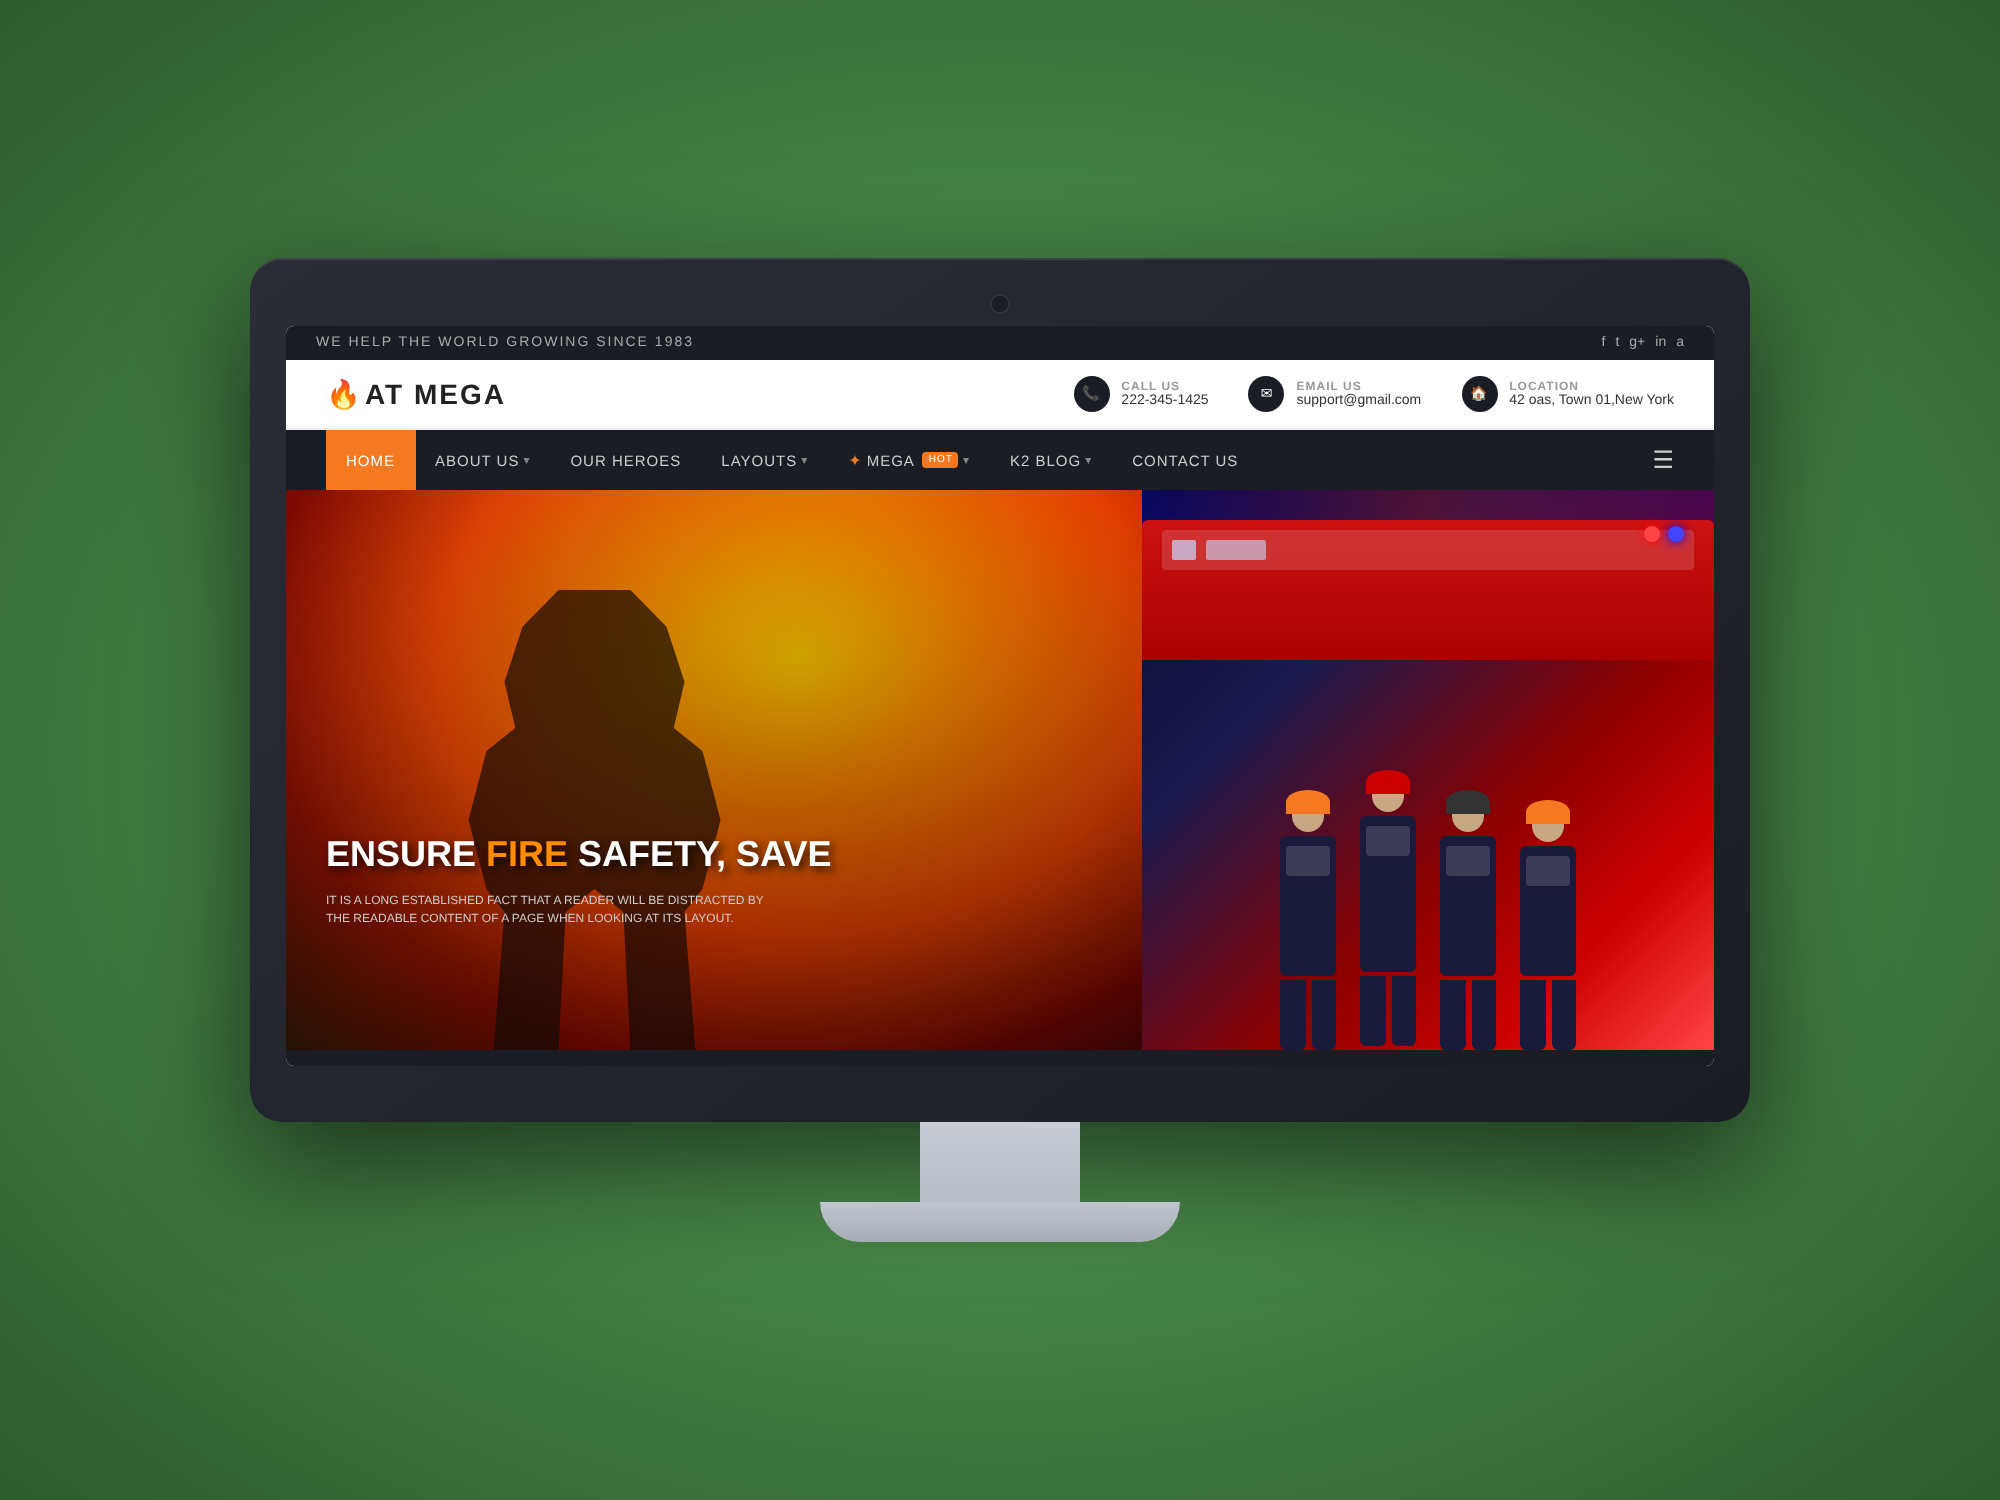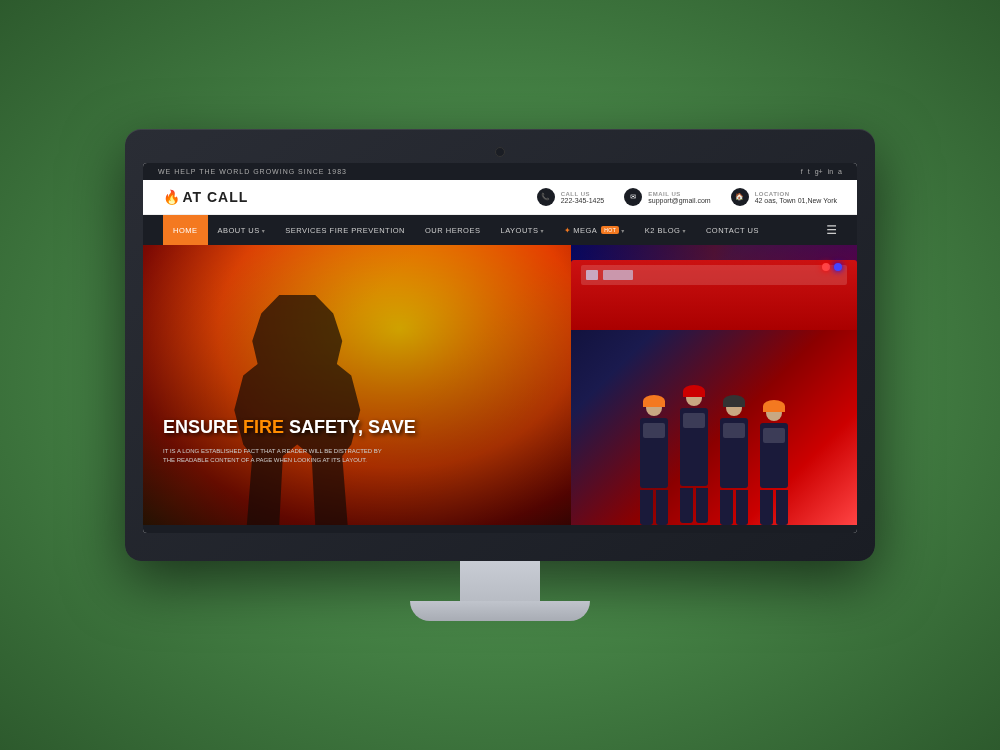--- a/index.html
+++ b/index.html
@@ -360,21 +360,21 @@
             <span>t</span>
             <span>g+</span>
             <span>in</span>
             <span>a</span>
           </div>
         </div>
 
         <div class="header">
           <div class="logo">
             <span class="logo-icon">🔥</span>
-            <span class="logo-text">AT CALL</span>
+            <span class="logo-text">AT MEGA</span>
           </div>
           <div class="header-contact">
             <div class="contact-item">
               <div class="contact-icon">📞</div>
               <div class="contact-info">
                 <span class="contact-label">CALL US</span>
                 <span class="contact-value">222-345-1425</span>
               </div>
             </div>
             <div class="contact-item">
@@ -396,23 +396,20 @@
 
         <div class="nav">
           <div class="nav-item active">
             <span>HOME</span>
           </div>
           <div class="nav-item">
             <span>ABOUT US</span>
             <span class="nav-chevron">▾</span>
           </div>
           <div class="nav-item">
-            <span>SERVICES FIRE PREVENTION</span>
-          </div>
-          <div class="nav-item">
             <span>OUR HEROES</span>
           </div>
           <div class="nav-item">
             <span>LAYOUTS</span>
             <span class="nav-chevron">▾</span>
           </div>
           <div class="nav-item">
             <span class="nav-star">✦</span>
             <span>MEGA</span>
             <span class="nav-badge">HOT</span>

